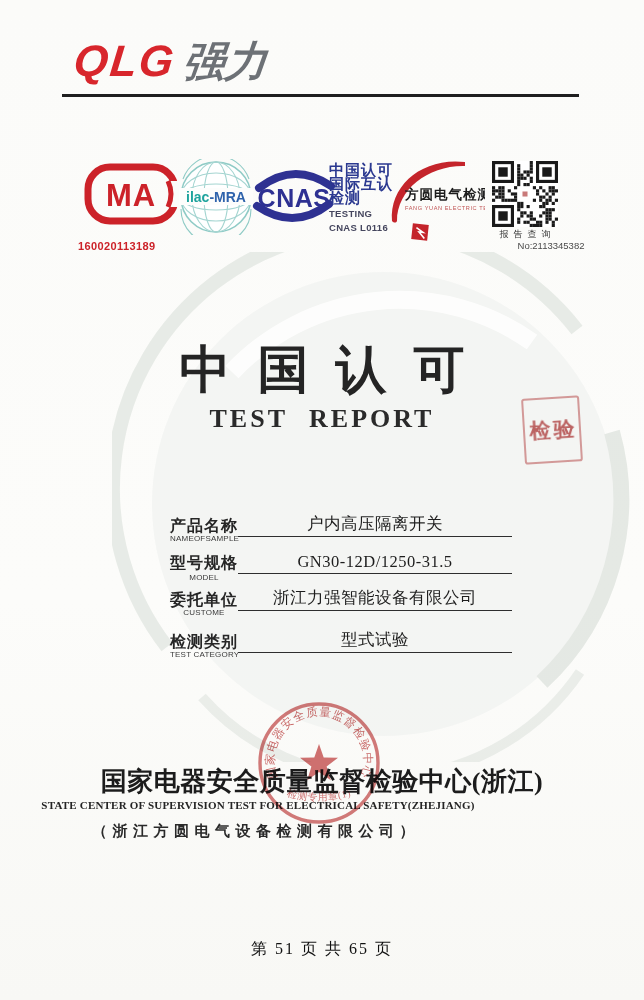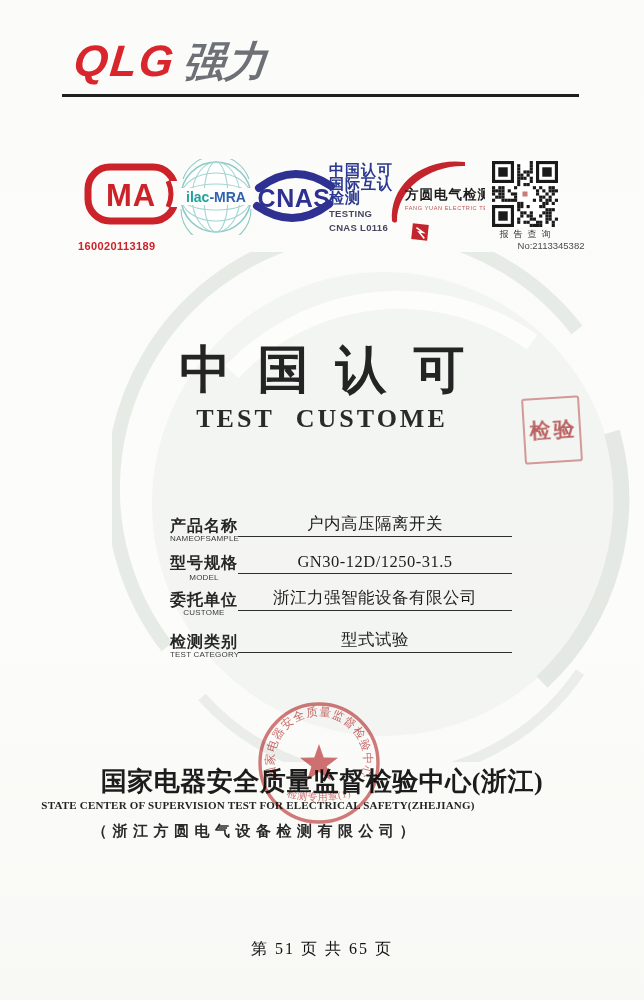--- a/index.html
+++ b/index.html
@@ -250,21 +250,21 @@
           <rect x="6" y="48" width="9" height="9" fill="#1a1a1a"></rect>
           <rect x="27" y="27" width="9" height="9" fill="#ffffff"></rect>
           <rect x="29.099999999999998" y="29.099999999999998" width="4.800000000000001" height="4.800000000000001" fill="#c97a7a"></rect>
         </svg>
     </div>
     <div class="qr-caption">报告查询</div>
     <div class="qr-number">No:2113345382</div>
   </div>
 
   <div class="title-zh"><span>中国认可</span></div>
-  <div class="title-en">TEST CUSTOME</div>
+  <div class="title-en">TEST REPORT</div>
 
   <div class="jy-stamp">
     <span>检验</span>
   </div>
 
   <div class="fields">
     <div class="frow r1">
       <span class="lbl">产品名称</span><span class="line"><span class="val">户内高压隔离开关</span></span>
       <span class="sub">NAMEOFSAMPLE</span>
     </div>

